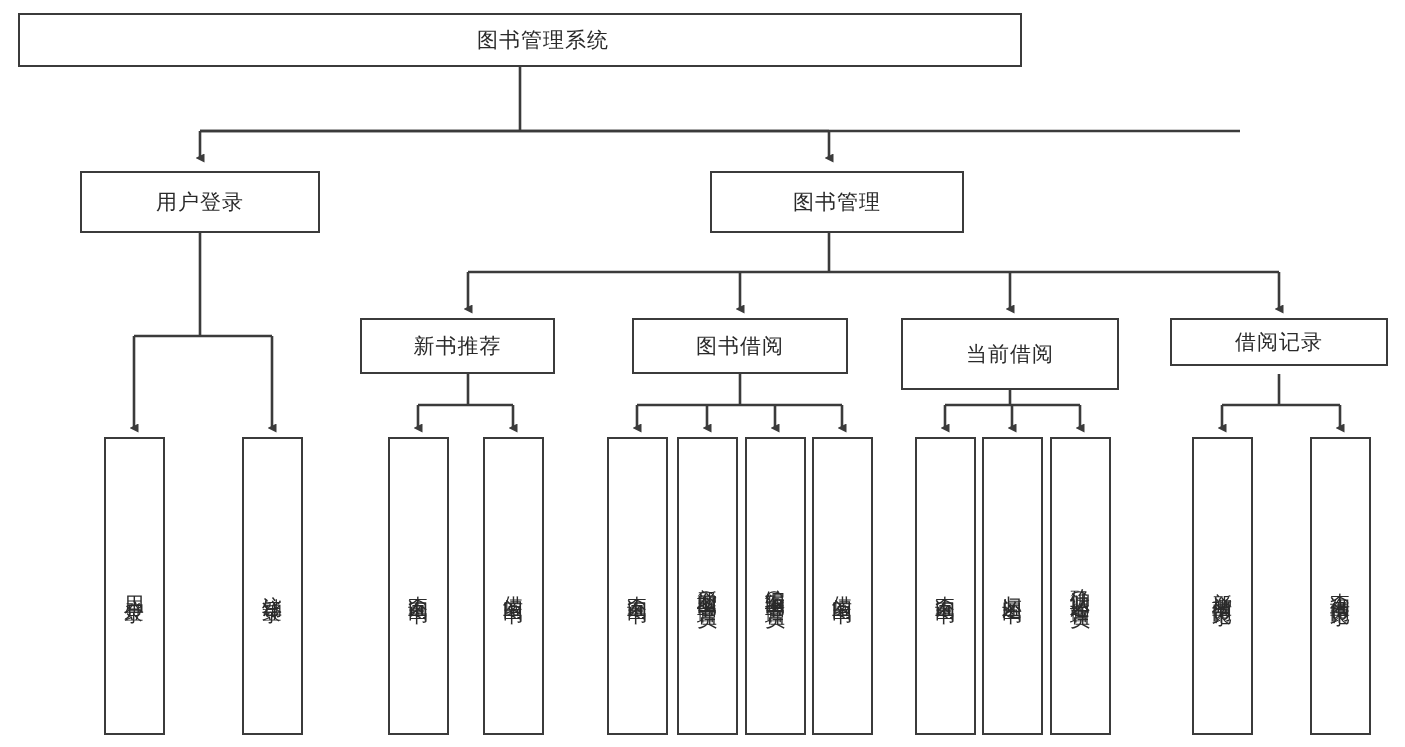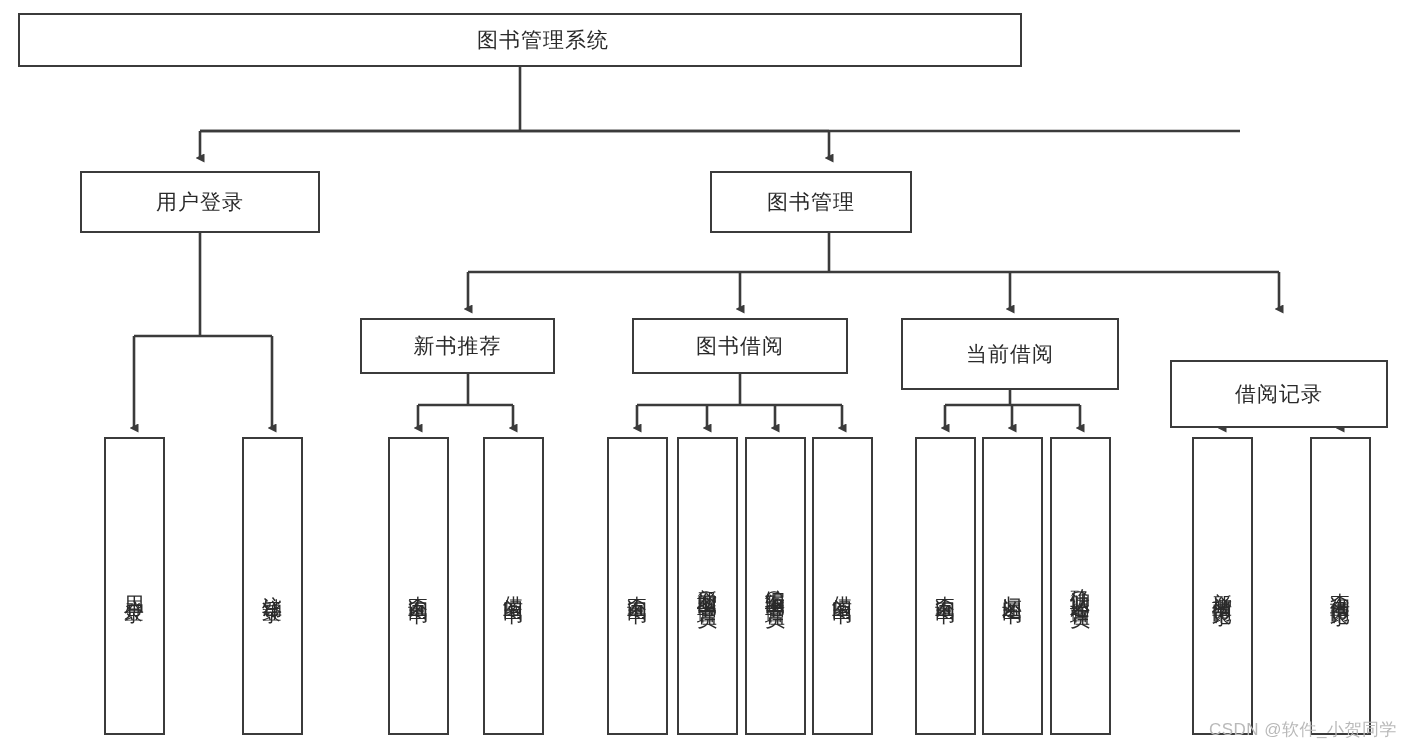--- a/index.html
+++ b/index.html
@@ -139,37 +139,37 @@
   </svg>
 
   <div class="node-box" style="left:18px; top:13px; width:1004px; height:54px;padding-left:46px;">
     <span class="node-label">图书管理系统</span>
   </div>
 
   <div class="node-box" style="left:80px; top:171px; width:240px; height:62px;">
     <span class="node-label">用户登录</span>
   </div>
 
-  <div class="node-box" style="left:710px; top:171px; width:202px; height:62px;">
+  <div class="node-box" style="left:710px; top:171px; width:254px; height:62px;">
     <span class="node-label">图书管理</span>
   </div>
 
   <div class="node-box" style="left:360px; top:318px; width:195px; height:56px;">
     <span class="node-label">新书推荐</span>
   </div>
 
   <div class="node-box" style="left:632px; top:318px; width:216px; height:56px;text-align:right;">
     <span class="node-label">图书借阅</span>
   </div>
 
   <div class="node-box" style="left:901px; top:318px; width:218px; height:72px;">
     <span class="node-label">当前借阅</span>
   </div>
 
-  <div class="node-box" style="left:1170px; top:318px; width:218px; height:68px;margin-top:42px;">
+  <div class="node-box" style="left:1170px; top:318px; width:218px; height:48px;">
     <span class="node-label">借阅记录</span>
   </div>
 
   <div class="node-box leaf" style="left:104px; top:437px; width:61px; height:298px;">
     <span class="node-label">用户登录</span>
   </div>
 
   <div class="node-box leaf" style="left:242px; top:437px; width:61px; height:298px;">
     <span class="node-label">注销登录</span>
   </div>
@@ -211,15 +211,14 @@
   </div>
 
   <div class="node-box leaf" style="left:1192px; top:437px; width:61px; height:298px;">
     <span class="node-label">新增借阅记录</span>
   </div>
 
   <div class="node-box leaf" style="left:1310px; top:437px; width:61px; height:298px;">
     <span class="node-label">查询借阅记录</span>
   </div>
 
-  <div class="watermark">CSDN @软件_小贺同学</div>
 
 </div>
 
 </body></html>

